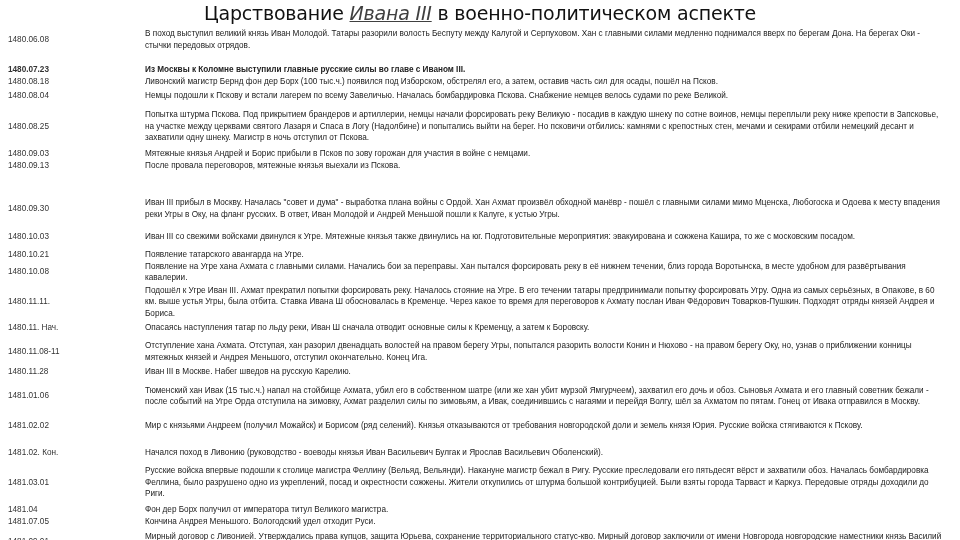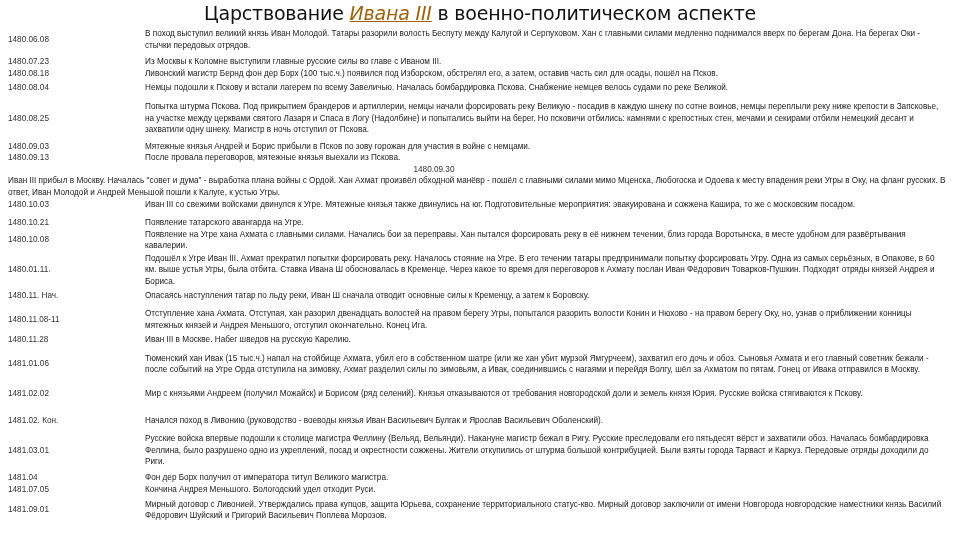--- a/index.html
+++ b/index.html
@@ -11,21 +11,21 @@
     position: relative;
   }
   .title {
     position: absolute; left: 0; right: 0; top: 2px;
     text-align: center;
     font-family: "DejaVu Sans", "Liberation Sans", sans-serif;
     font-size: 19px; color: #111; letter-spacing: -0.2px;
     white-space: nowrap;
   }
   .title .link {
-    color: #a16207; font-style: italic; text-decoration: underline;
+    color: #404040; font-style: italic; text-decoration: underline;
   }
   .table {
     position: absolute; left: 8px; top: 27px; width: 948px;
   }
   .row {
     display: flex; align-items: center;
     font-size: 8.2px; line-height: 11.4px;
   }
   .row .date {
     width: 137px; flex: none; color: #333; padding-left: 0;
@@ -39,62 +39,62 @@
 
 <div class="title">
   <span>Царствование </span><span class="link">Ивана III</span><span> в военно-политическом аспекте</span>
 </div>
 
 <div class="table" id="timeline">
     <div class="row" style="height: 25px; margin-top: 0px;">
       <div class="date">1480.06.08</div>
       <div class="text">В поход выступил великий князь Иван Молодой. Татары разорили волость Беспуту между Калугой и Серпуховом. Хан с главными силами медленно поднимался вверх по берегам Дона. На берегах Оки - стычки передовых отрядов.</div>
     </div>
-    <div class="row" style="height: 11px; margin-top: 4px;">
+    <div class="row" style="height: 11px; margin-top: 12px; font-weight: bold;">
       <div class="date">1480.07.23</div>
       <div class="text">Из Москвы к Коломне выступили главные русские силы во главе с Иваном III.</div>
     </div>
     <div class="row" style="height: 13px; margin-top: 0px; align-items: center;">
       <div class="date">1480.08.18</div>
       <div class="text">Ливонский магистр Бернд фон дер Борх (100 тыс.ч.) появился под Изборском, обстрелял его, а затем, оставив часть сил для осады, пошёл на Псков.</div>
     </div>
     <div class="row" style="height: 14px; margin-top: 1px;">
       <div class="date">1480.08.04</div>
       <div class="text">Немцы подошли к Пскову и встали лагерем по всему Завеличью. Началась бомбардировка Пскова. Снабжение немцев велось судами по реке Великой.</div>
     </div>
     <div class="row" style="height: 37px; margin-top: 5px;">
       <div class="date">1480.08.25</div>
       <div class="text">Попытка штурма Пскова. Под прикрытием брандеров и артиллерии, немцы начали форсировать реку Великую - посадив в каждую шнеку по сотне воинов, немцы переплыли реку ниже крепости в Запсковье, на участке между церквами святого Лазаря и Спаса в Логу (Надолбине) и попытались выйти на берег. Но псковичи отбились: камнями с крепостных стен, мечами и секирами отбили немецкий десант и захватили одну шнеку. Магистр в ночь отступил от Пскова.</div>
     </div>
-    <div class="row" style="height: 12px; margin-top: 3px; align-items: flex-end;">
+    <div class="row" style="height: 12px; margin-top: 3px;">
       <div class="date">1480.09.03</div>
       <div class="text">Мятежные князья Андрей и Борис прибыли в Псков по зову горожан для участия в войне с немцами.</div>
     </div>
     <div class="row" style="height: 12px; margin-top: 0px;">
       <div class="date">1480.09.13</div>
       <div class="text">После провала переговоров, мятежные князья выехали из Пскова.</div>
     </div>
-    <div class="row" style="height: 25px; margin-top: 0; flex-direction: column;">
+    <div class="row" style="height: 25px; margin-top: 24px;">
       <div class="date">1480.09.30</div>
       <div class="text">Иван III прибыл в Москву. Началась "совет и дума" - выработка плана войны с Ордой. Хан Ахмат произвёл обходной манёвр - пошёл с главными силами мимо Мценска, Любогоска и Одоева к месту впадения реки Угры в Оку, на фланг русских. В ответ, Иван Молодой и Андрей Меньшой пошли к Калуге, к устью Угры.</div>
     </div>
     <div class="row" style="height: 25px; margin-top: 3px;">
       <div class="date">1480.10.03</div>
       <div class="text">Иван III со свежими войсками двинулся к Угре. Мятежные князья также двинулись на юг. Подготовительные мероприятия: эвакуирована и сожжена Кашира, то же с московским посадом.</div>
     </div>
     <div class="row" style="height: 11px; margin-top: 0px;">
       <div class="date">1480.10.21</div>
       <div class="text">Появление татарского авангарда на Угре.</div>
     </div>
     <div class="row" style="height: 24px; margin-top: 0px;">
       <div class="date">1480.10.08</div>
       <div class="text">Появление на Угре хана Ахмата с главными силами. Начались бои за переправы. Хан пытался форсировать реку в её нижнем течении, близ города Воротынска, в месте удобном для развёртывания кавалерии.</div>
     </div>
     <div class="row" style="height: 36px; margin-top: 0px;">
-      <div class="date">1480.01.11.</div>
+      <div class="date">1480.11.11.</div>
       <div class="text">Подошёл к Угре Иван III. Ахмат прекратил попытки форсировать реку. Началось стояние на Угре. В его течении татары предпринимали попытку форсировать Угру. Одна из самых серьёзных, в Опакове, в 60 км. выше устья Угры, была отбита. Ставка Ивана Ш обосновалась в Кременце. Через какое то время для переговоров к Ахмату послан Иван Фёдорович Товарков-Пушкин. Подходят отряды князей Андрея и Бориса.</div>
     </div>
     <div class="row" style="height: 13px; margin-top: 1px;">
       <div class="date">1480.11. Нач.</div>
       <div class="text">Опасаясь наступления татар по льду реки, Иван Ш сначала отводит основные силы к Кременцу, а затем к Боровску.</div>
     </div>
     <div class="row" style="height: 25px; margin-top: 5px;">
       <div class="date">1480.11.08-11</div>
       <div class="text">Отступление хана Ахмата. Отступая, хан разорил двенадцать волостей на правом берегу Угры, попытался разорить волости Конин и Нюхово - на правом берегу Оку, но, узнав о приближении конницы мятежных князей и Андрея Меньшого, отступил окончательно. Конец Ига.</div>
     </div>

